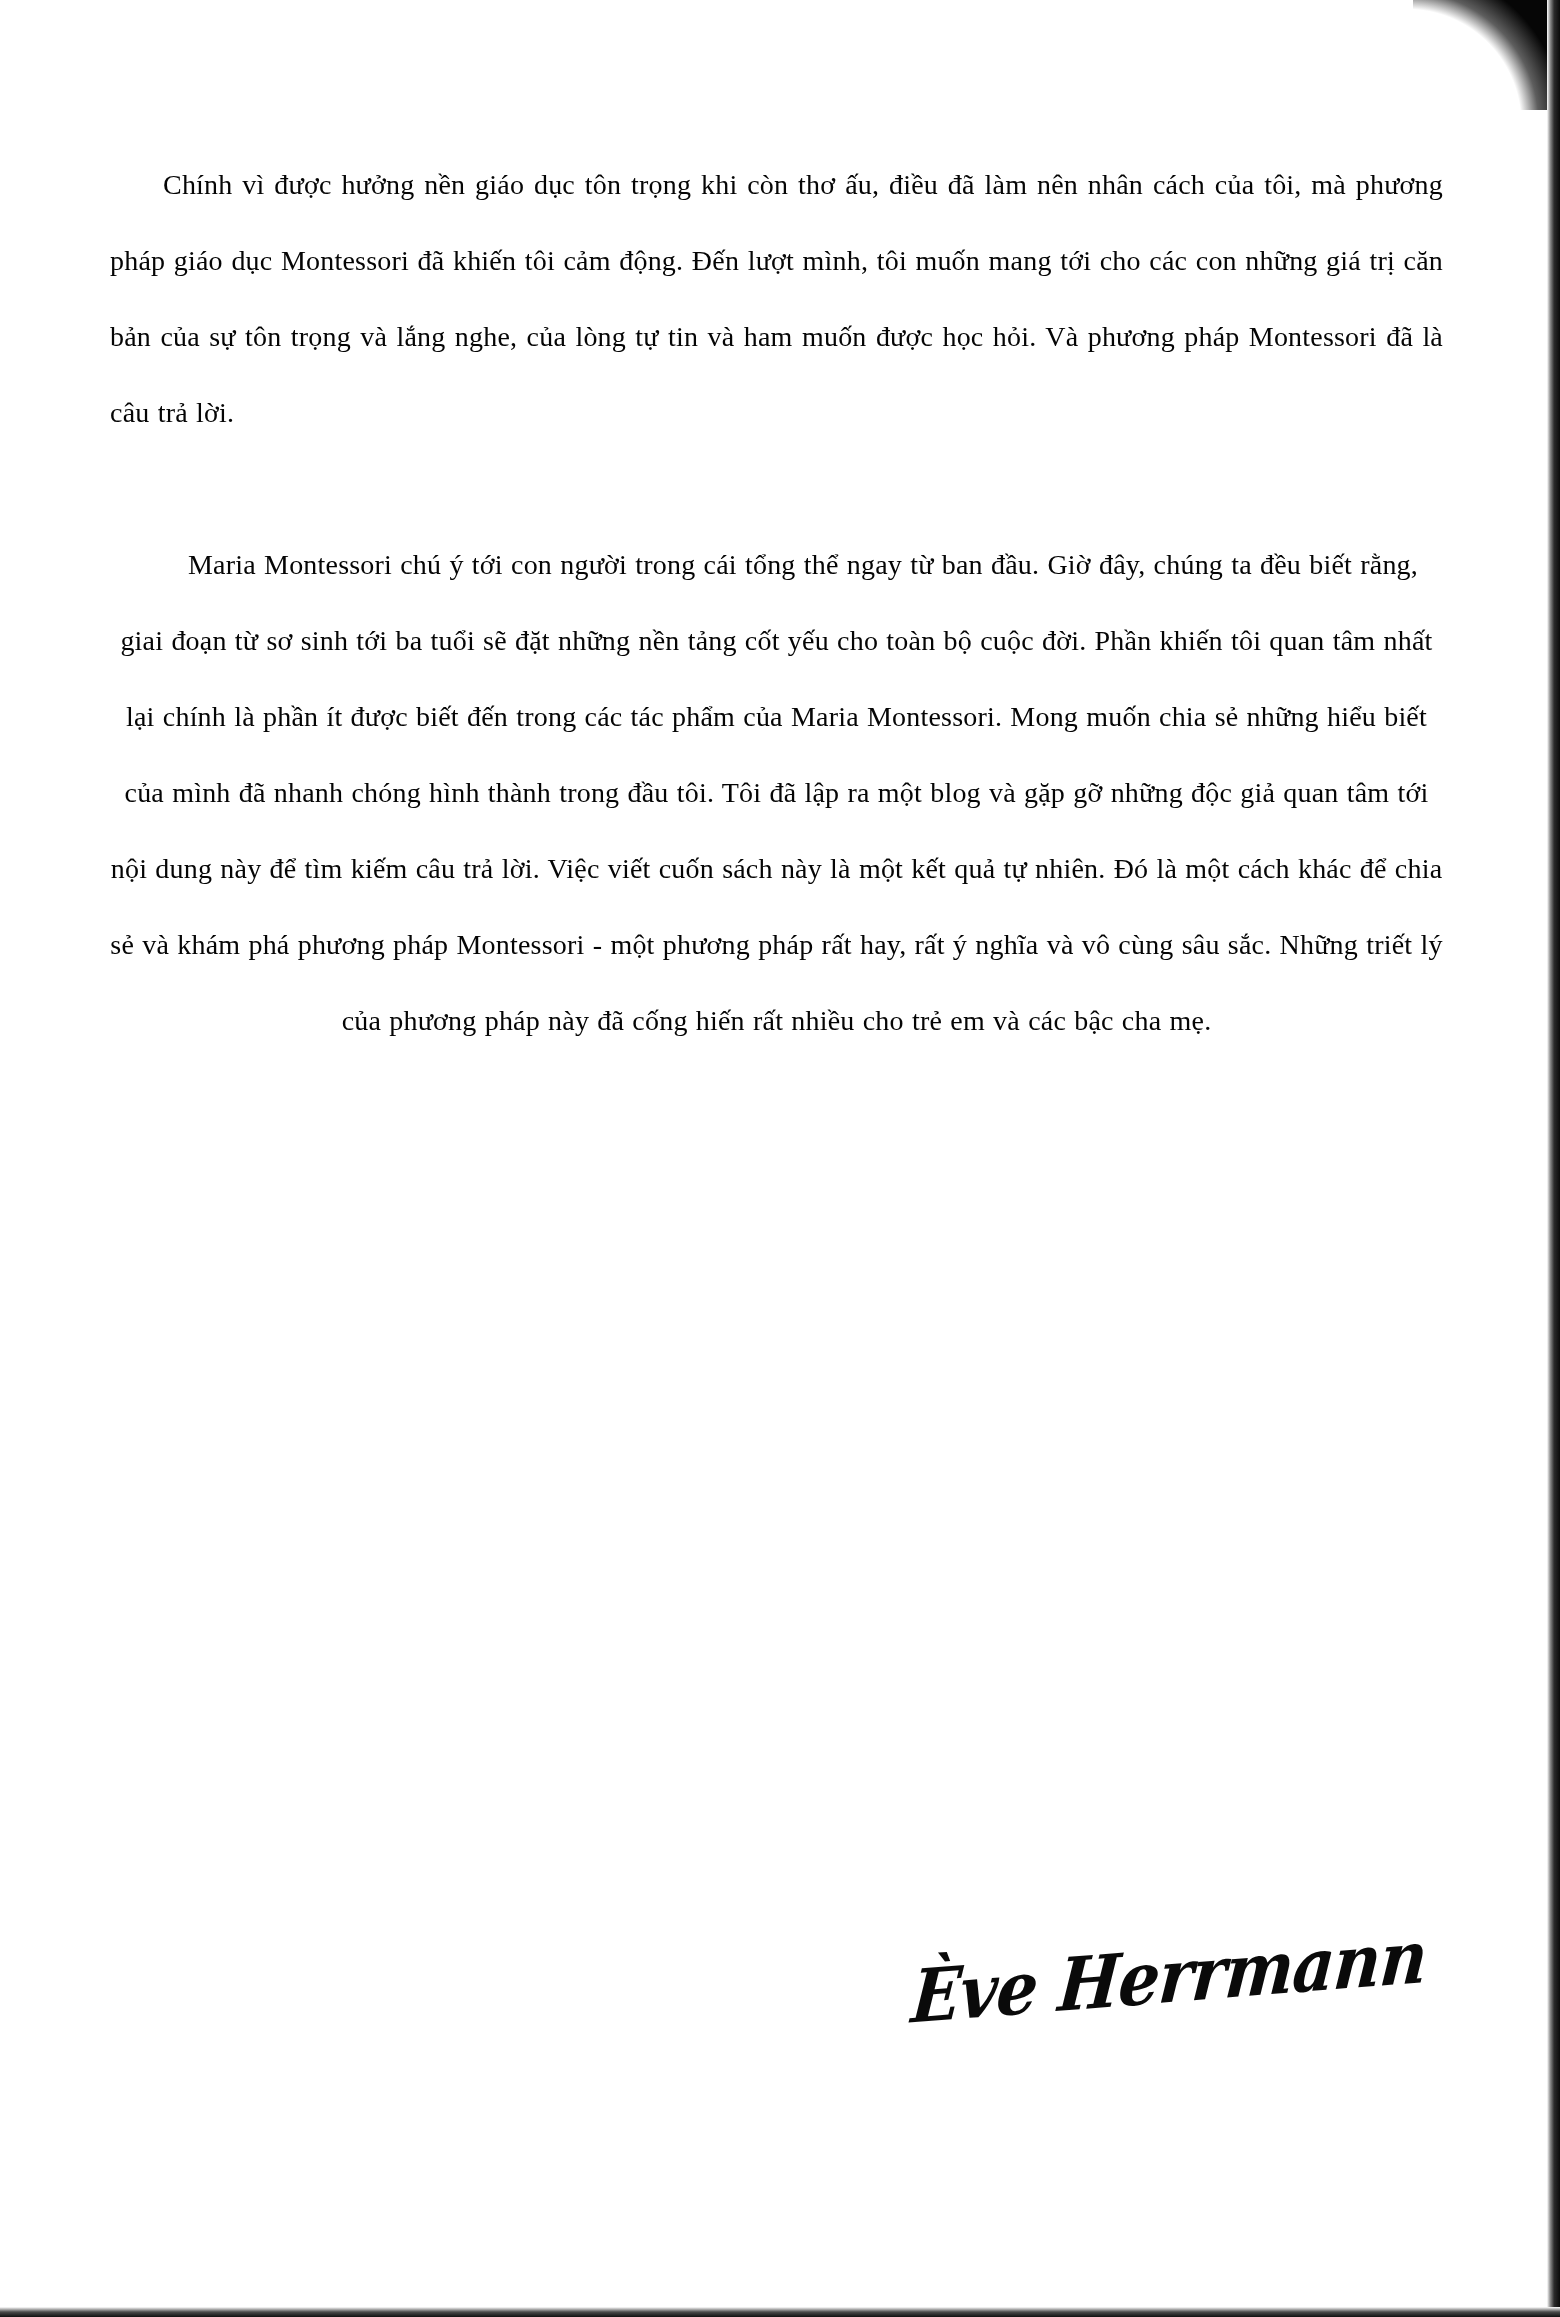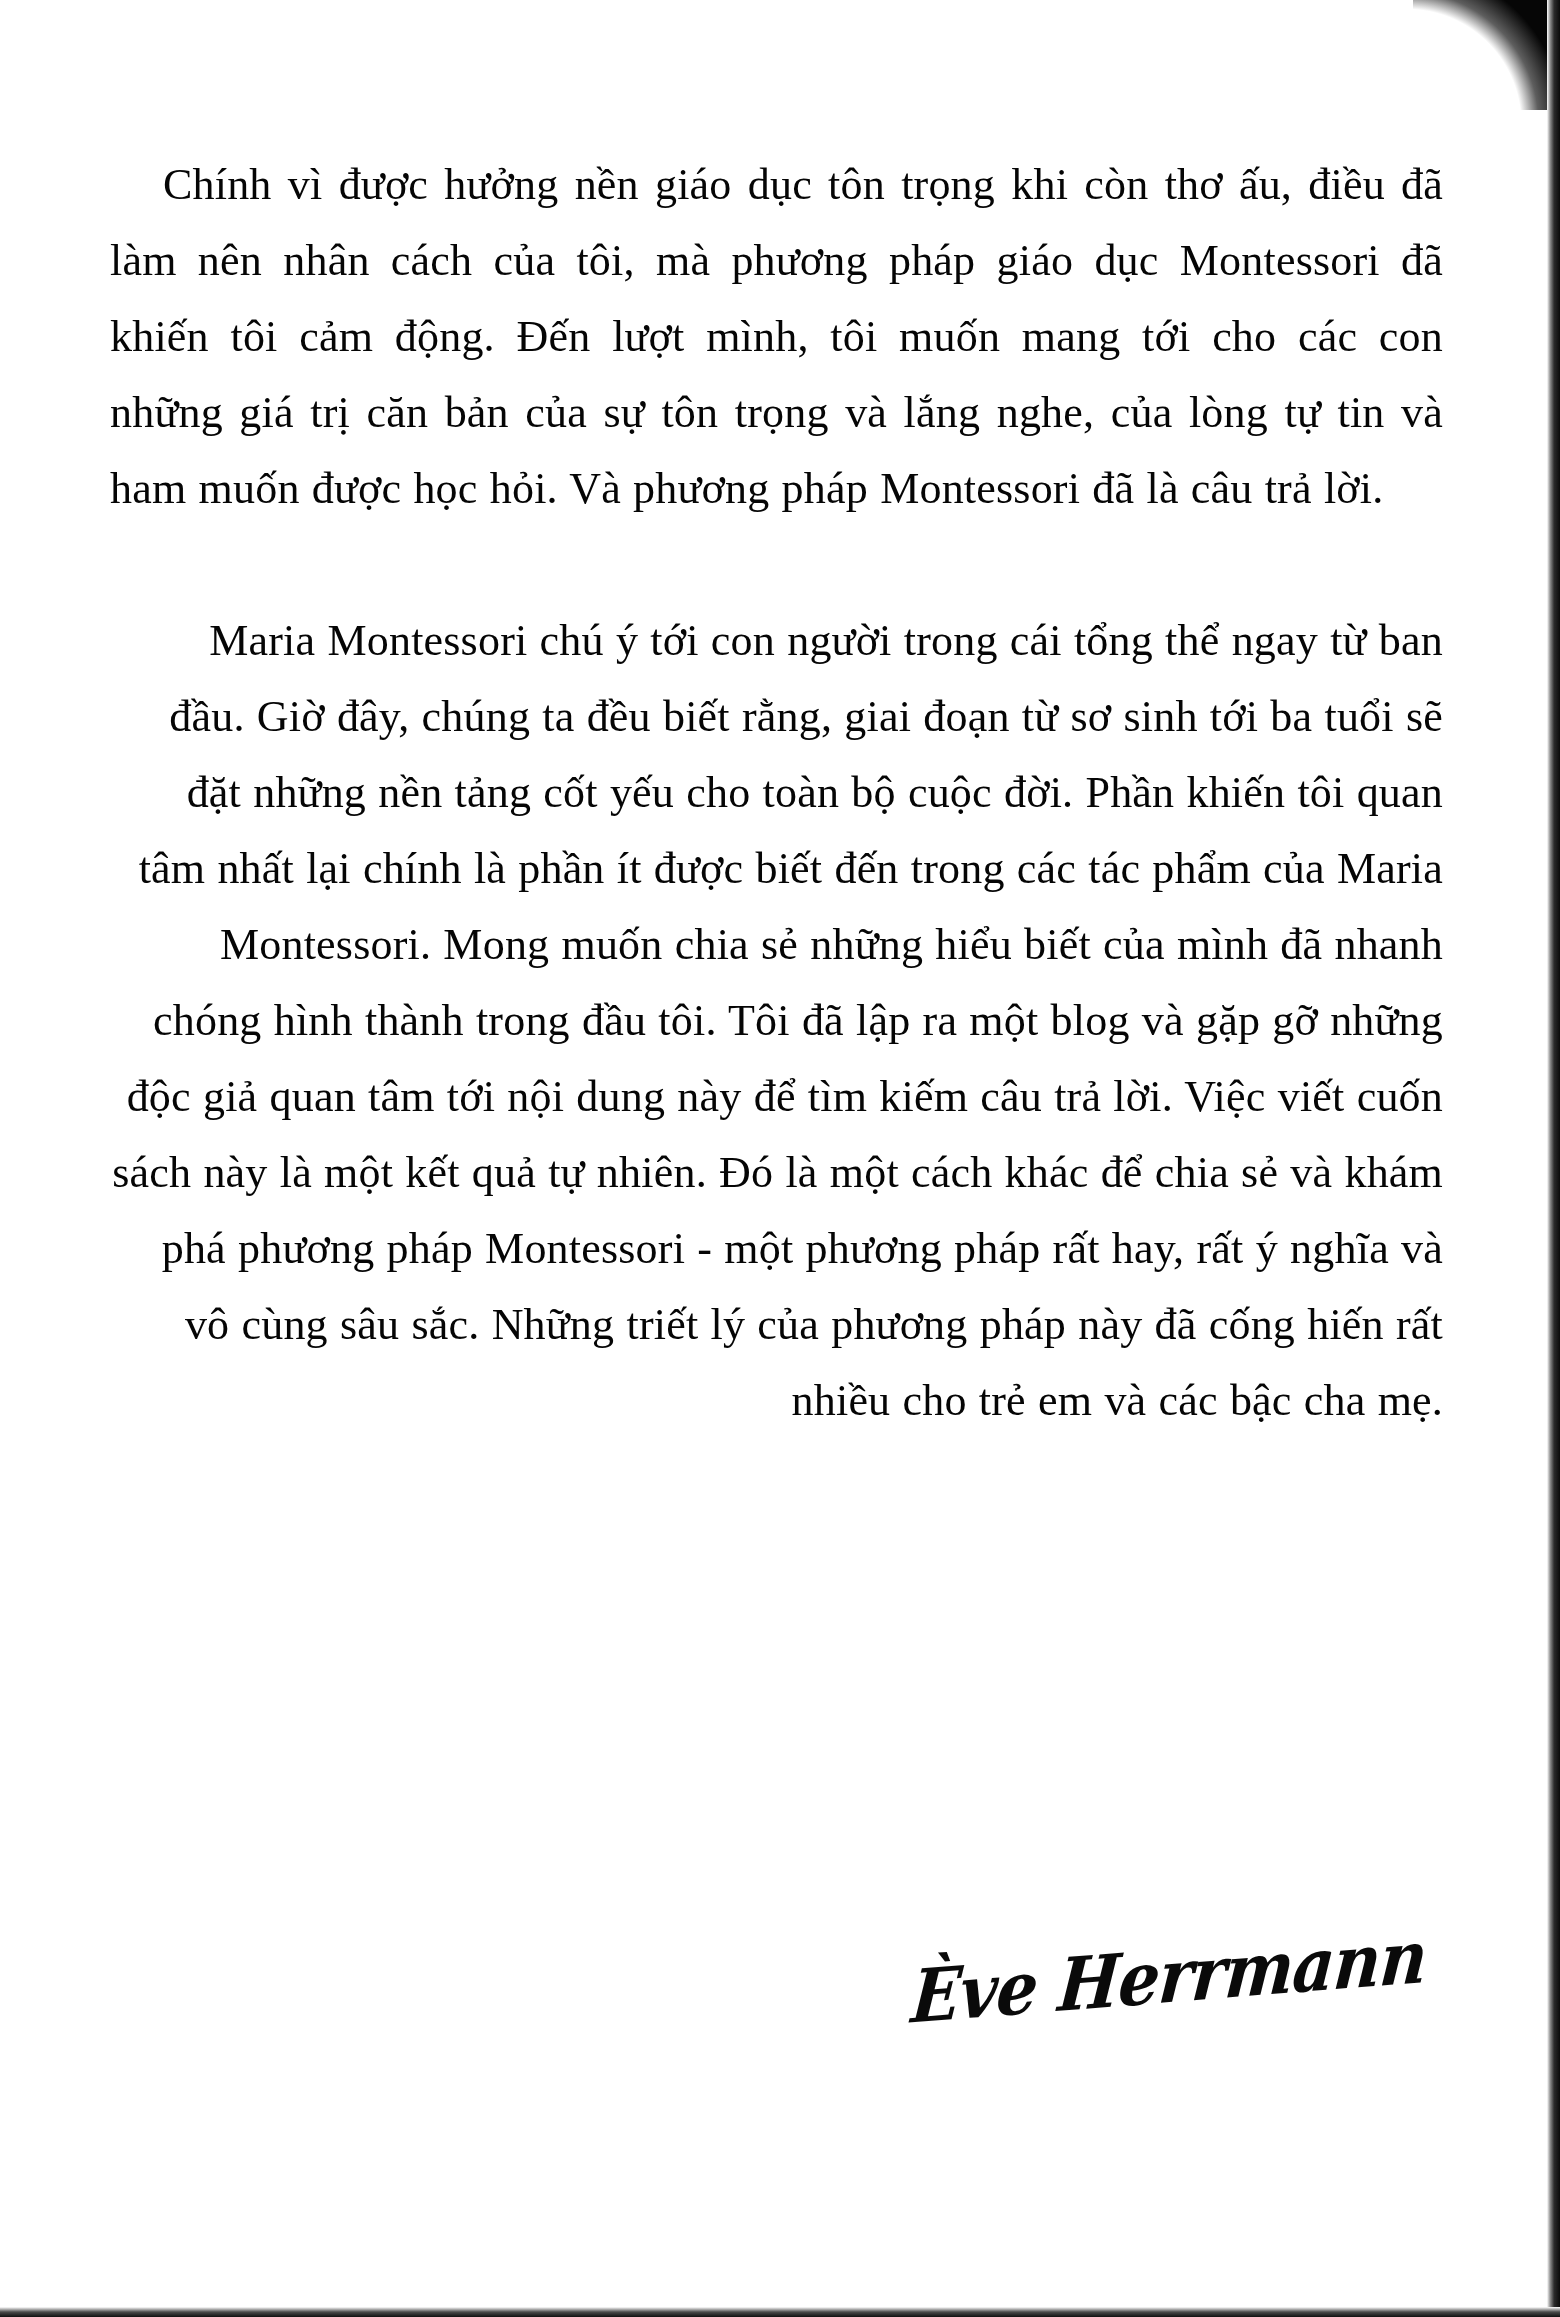--- a/index.html
+++ b/index.html
@@ -56,36 +56,36 @@
 
   
   .content {
     position: absolute;
     top: 147px;
     left: 110px;
     width: 1333px;
   }
   .para {
     color: #050505;
-    font-size: 44px;
+    font-size: 28px;
     line-height: 76px;
     text-align: justify;
     letter-spacing: 0.2px;
     word-spacing: 1px;
     margin: 0;
   }
   .para + .para {
     margin-top: 76px;
   }
   .para .indent {
     display: inline-block;
     width: 53px;
   }
   .para.last-loose {
-    text-align: right;
+    text-align: center;
   }
 
   
   .signature-block {
     position: absolute;
     top: 1923px;
     left: 0;
     width: 1560px;
     text-align: right;
     padding-right: 137px;

